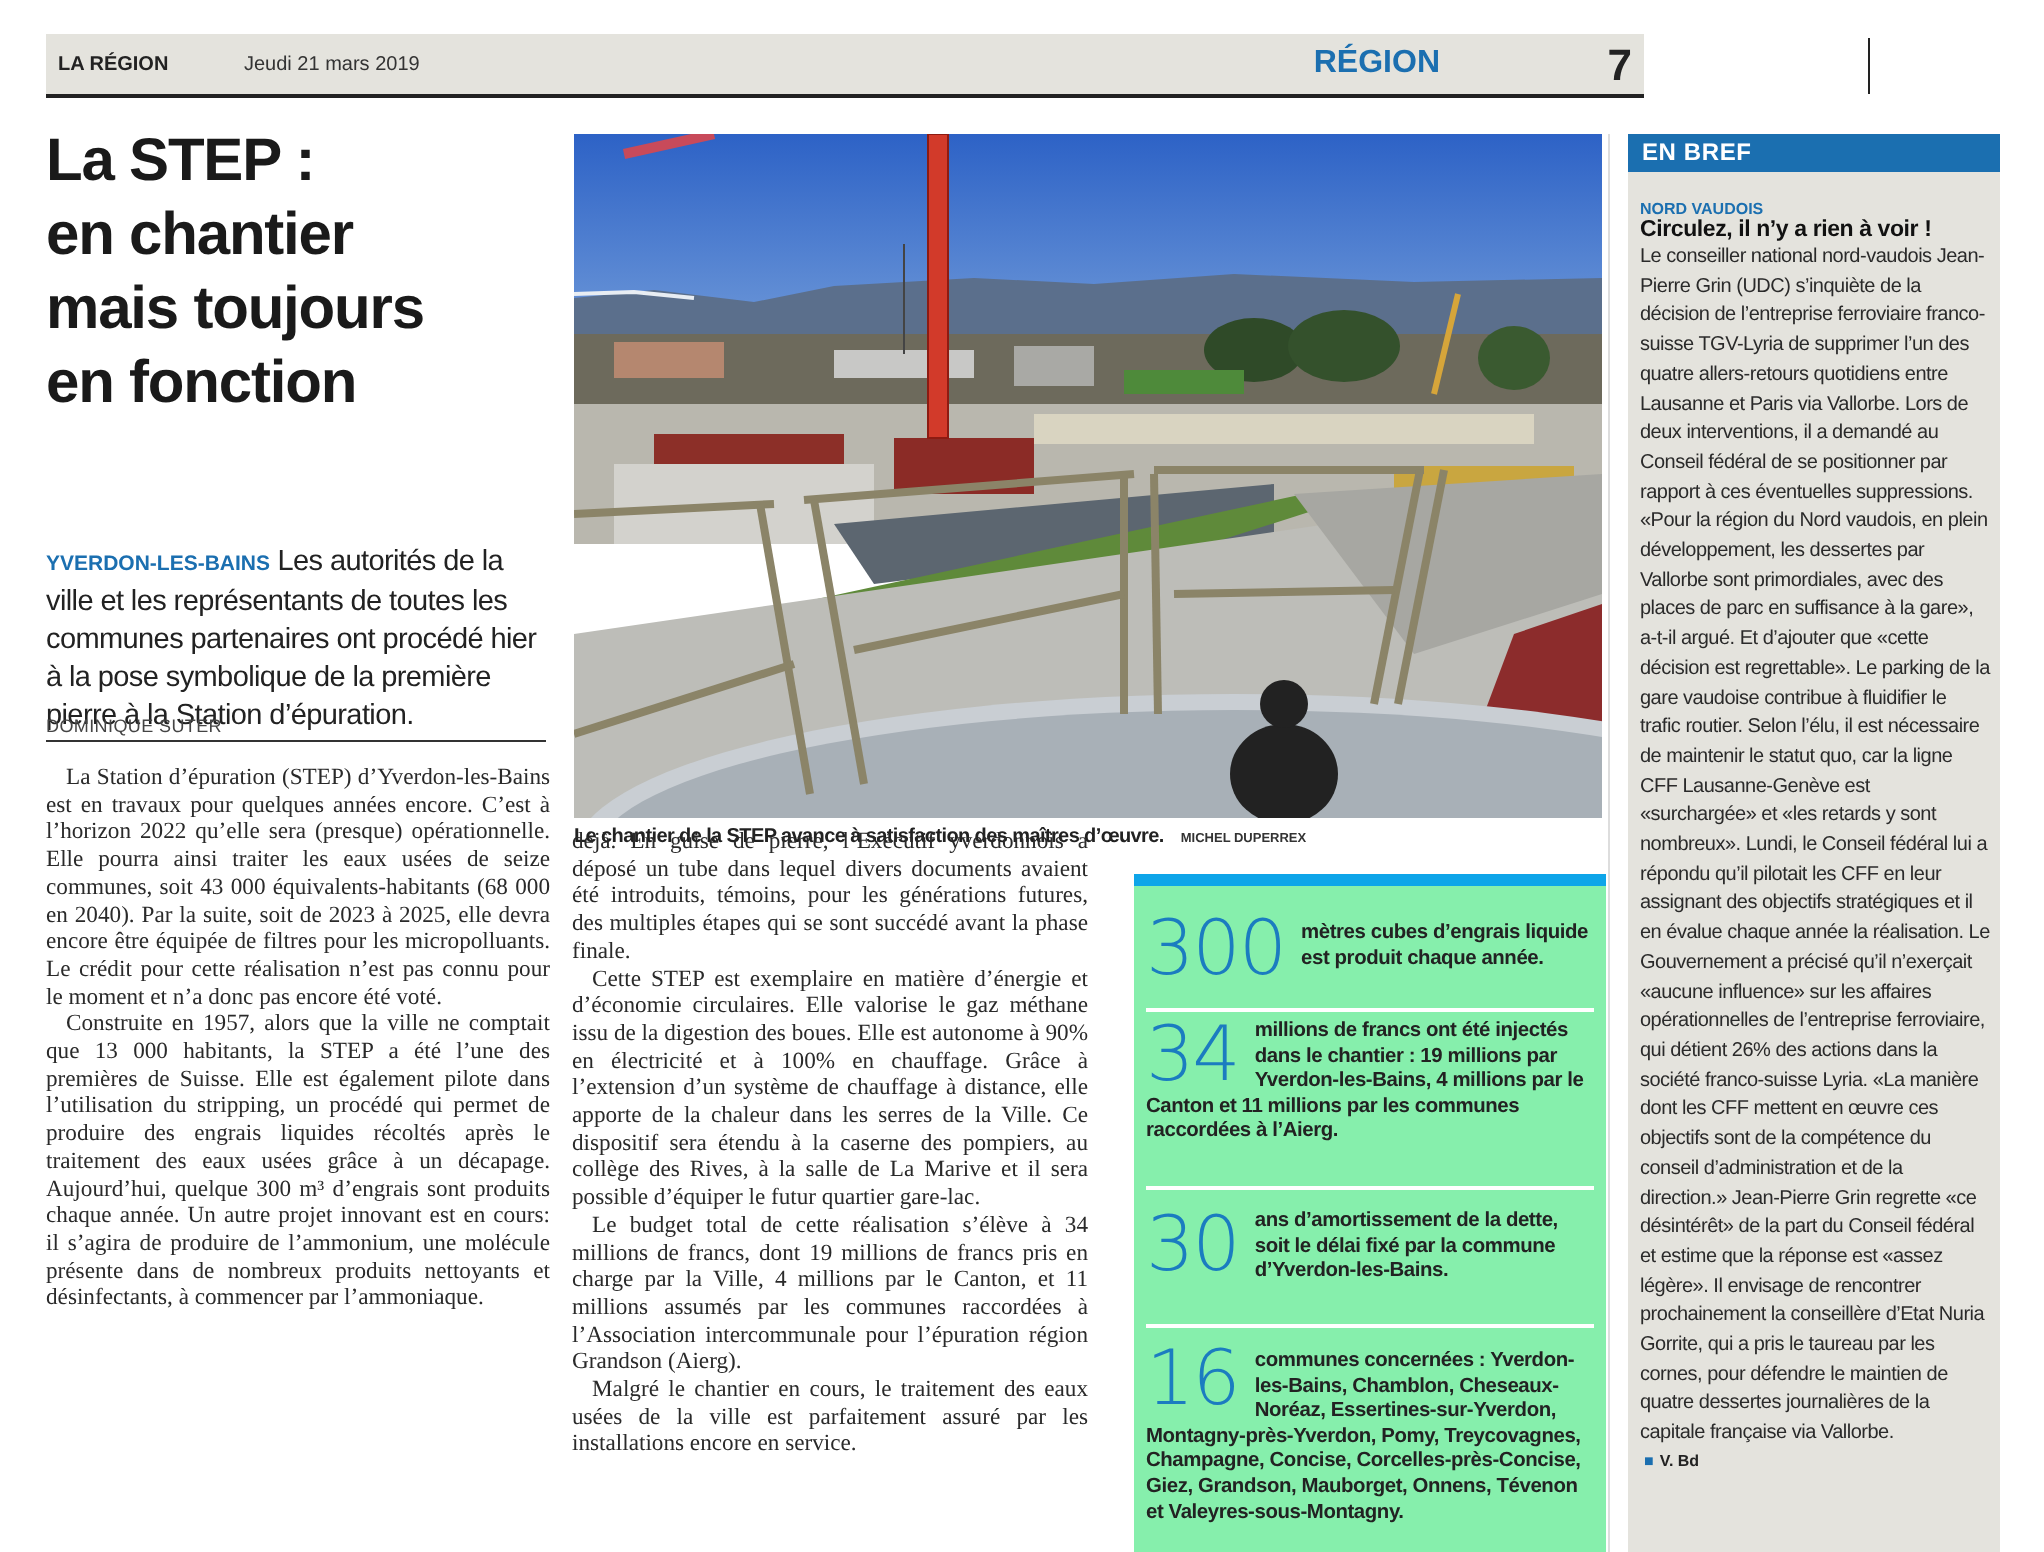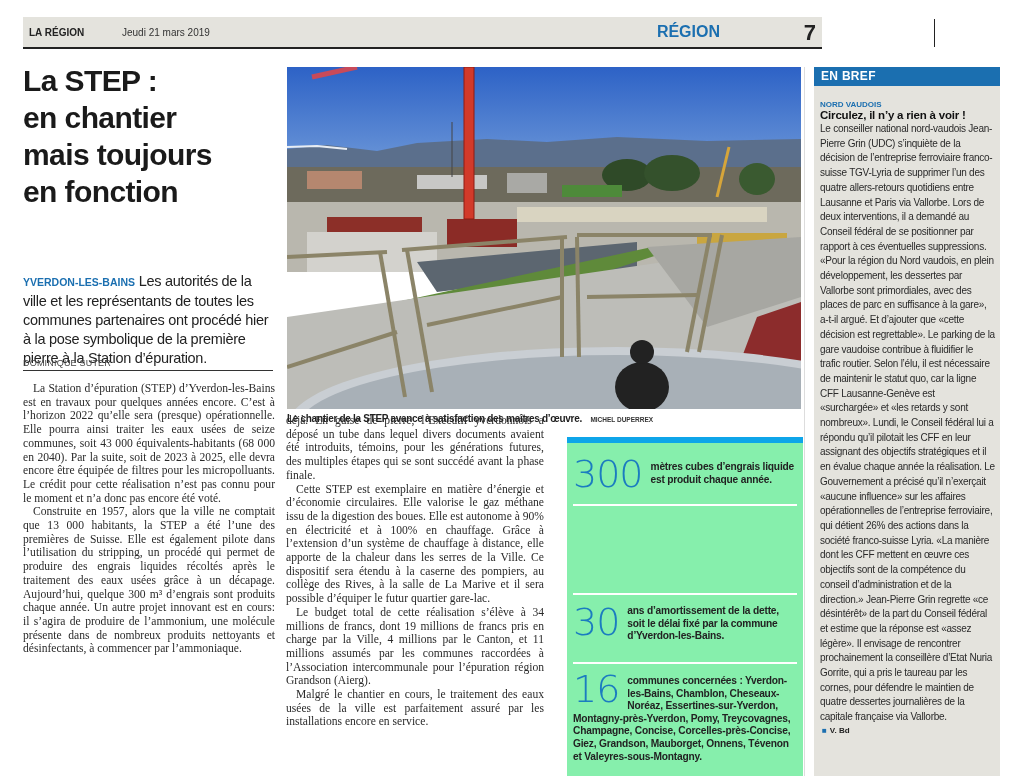--- a/index.html
+++ b/index.html
@@ -225,20 +225,24 @@
   <p>Le budget total de cette réalisation s’élève à 34 millions de francs, dont 19 millions de francs pris en charge par la Ville, 4 millions par le Canton, et 11 millions assumés par les communes raccordées à l’Association intercommunale pour l’épuration région Grandson (Aierg).</p>
   <p>Malgré le chantier en cours, le traitement des eaux usées de la ville est parfaitement assuré par les installations encore en service.</p>
 </div>
 
 <div class="figbox">
   <div class="fig fig1">
     <span class="num">300</span>
     <div class="txt">mètres cubes d’engrais liquide est produit chaque année.</div>
   </div>
   <div class="sep sep1"></div>
+  <div class="fig fig2">
+    <span class="num">34</span>
+    <div class="txt">millions de francs ont été injectés dans le chantier : 19 millions par Yverdon-les-Bains, 4 millions par le Canton et 11 millions par les communes raccordées à l’Aierg.</div>
+  </div>
   <div class="sep sep2"></div>
   <div class="fig fig3">
     <span class="num">30</span>
     <div class="txt">ans d’amortissement de la dette, soit le délai fixé par la commune d’Yverdon-les-Bains.</div>
   </div>
   <div class="sep sep3"></div>
   <div class="fig fig4">
     <span class="num">16</span>
     <div class="txt">communes concernées : Yverdon-les-Bains, Chamblon, Cheseaux-Noréaz, Essertines-sur-Yverdon, Montagny-près-Yverdon, Pomy, Treycovagnes, Champagne, Concise, Corcelles-près-Concise, Giez, Grandson, Mauborget, Onnens, Tévenon et Valeyres-sous-Montagny.</div>
   </div>

